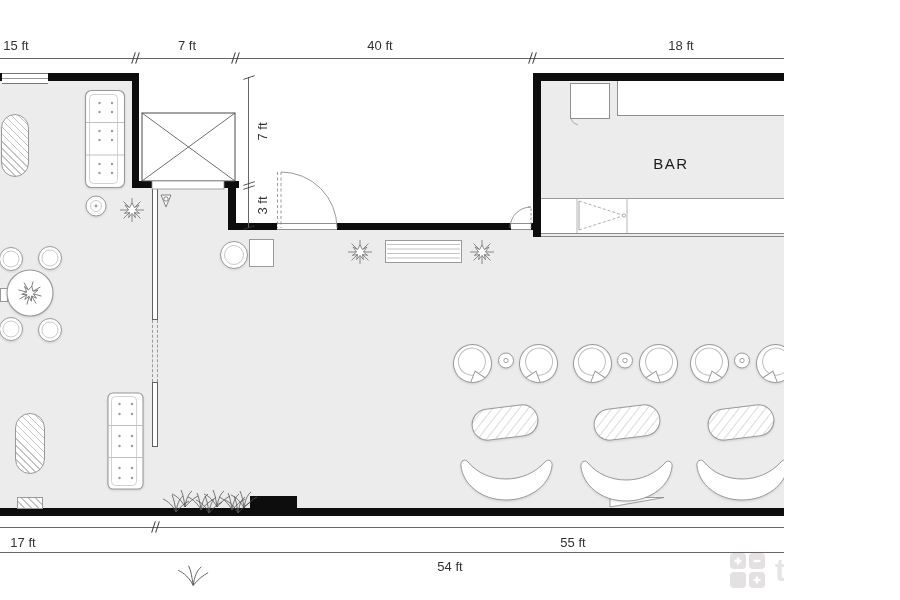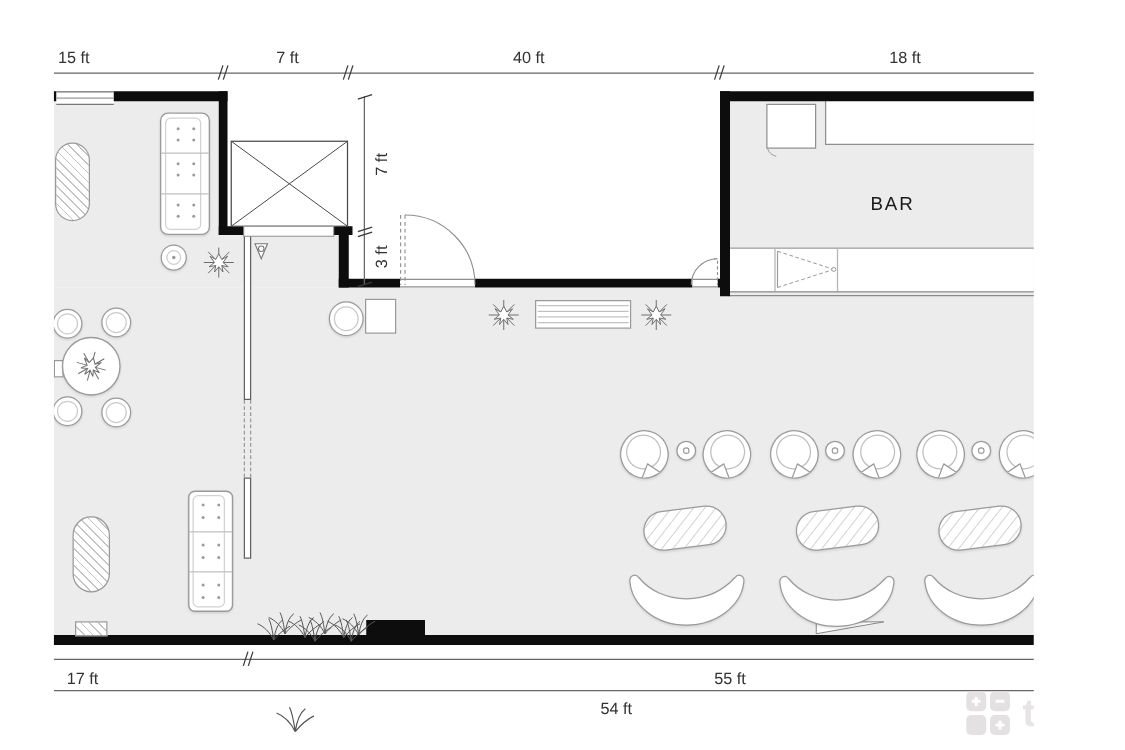--- a/index.html
+++ b/index.html
@@ -1,17 +1,17 @@
 <!DOCTYPE html>
 <html><head>
 <meta charset="utf-8">
 <style>
   html,body{margin:0;padding:0;background:#fff;}
   #canvas{position:relative;width:784px;height:600px;background:#fff;overflow:hidden;
-          font-family:"Liberation Sans",sans-serif;margin-left:43px;}
+          font-family:"Liberation Sans",sans-serif;}
   .abs{position:absolute;}
   .floor{position:absolute;background:#ececec;}
   .wall{position:absolute;background:#0d0d0d;}
   .thresh{position:absolute;background:#fff;border-top:1px solid #8f8f8f;border-bottom:1px solid #8f8f8f;box-sizing:border-box;}
   .dim{position:absolute;font-size:13px;color:#333;text-align:center;width:50px;white-space:nowrap;}
   .dimv{transform:rotate(-90deg);}
   .dline{position:absolute;background:#666;}
   .tk{position:absolute;width:1px;height:12px;background:#3a3a3a;transform:rotate(18deg);}
   .tkh{position:absolute;width:12px;height:1px;background:#3a3a3a;transform:rotate(-18deg);}
   .hatch{background-image:repeating-linear-gradient(45deg,rgba(190,190,190,0) 0 4px,#c4c4c4 4px 5px);background-color:#fff;}
@@ -304,21 +304,21 @@
   <div class="tk" style="left:889px;top:521px;"></div>
 
   <div class="dim" style="left:-9px;top:38px;">15 ft</div>
   <div class="dim" style="left:162px;top:38px;">7 ft</div>
   <div class="dim" style="left:355px;top:38px;">40 ft</div>
   <div class="dim" style="left:656px;top:38px;">18 ft</div>
   <div class="dim" style="left:890px;top:38px;width:20px;text-align:left;">1</div>
   <div class="dim dimv" style="left:237px;top:124px;">7 ft</div>
   <div class="dim dimv" style="left:237px;top:198px;">3 ft</div>
   <div class="dim" style="left:-2px;top:535px;">17 ft</div>
-  <div class="dim" style="left:516px;top:535px;">55 ft</div>
+  <div class="dim" style="left:548px;top:535px;">55 ft</div>
   <div class="dim" style="left:425px;top:559px;">54 ft</div>
 
   <div id="barlbl">BAR</div>
 
   <div id="wm">
     <svg width="40" height="40" viewBox="0 0 40 40">
       <rect x="2" y="2" width="16" height="16" rx="4" fill="#e3e1e1"></rect>
       <rect x="21" y="2" width="16" height="16" rx="4" fill="#e3e1e1"></rect>
       <rect x="2" y="21" width="16" height="16" rx="4" fill="#e3e1e1"></rect>
       <rect x="21" y="21" width="16" height="16" rx="4" fill="#e3e1e1"></rect>

